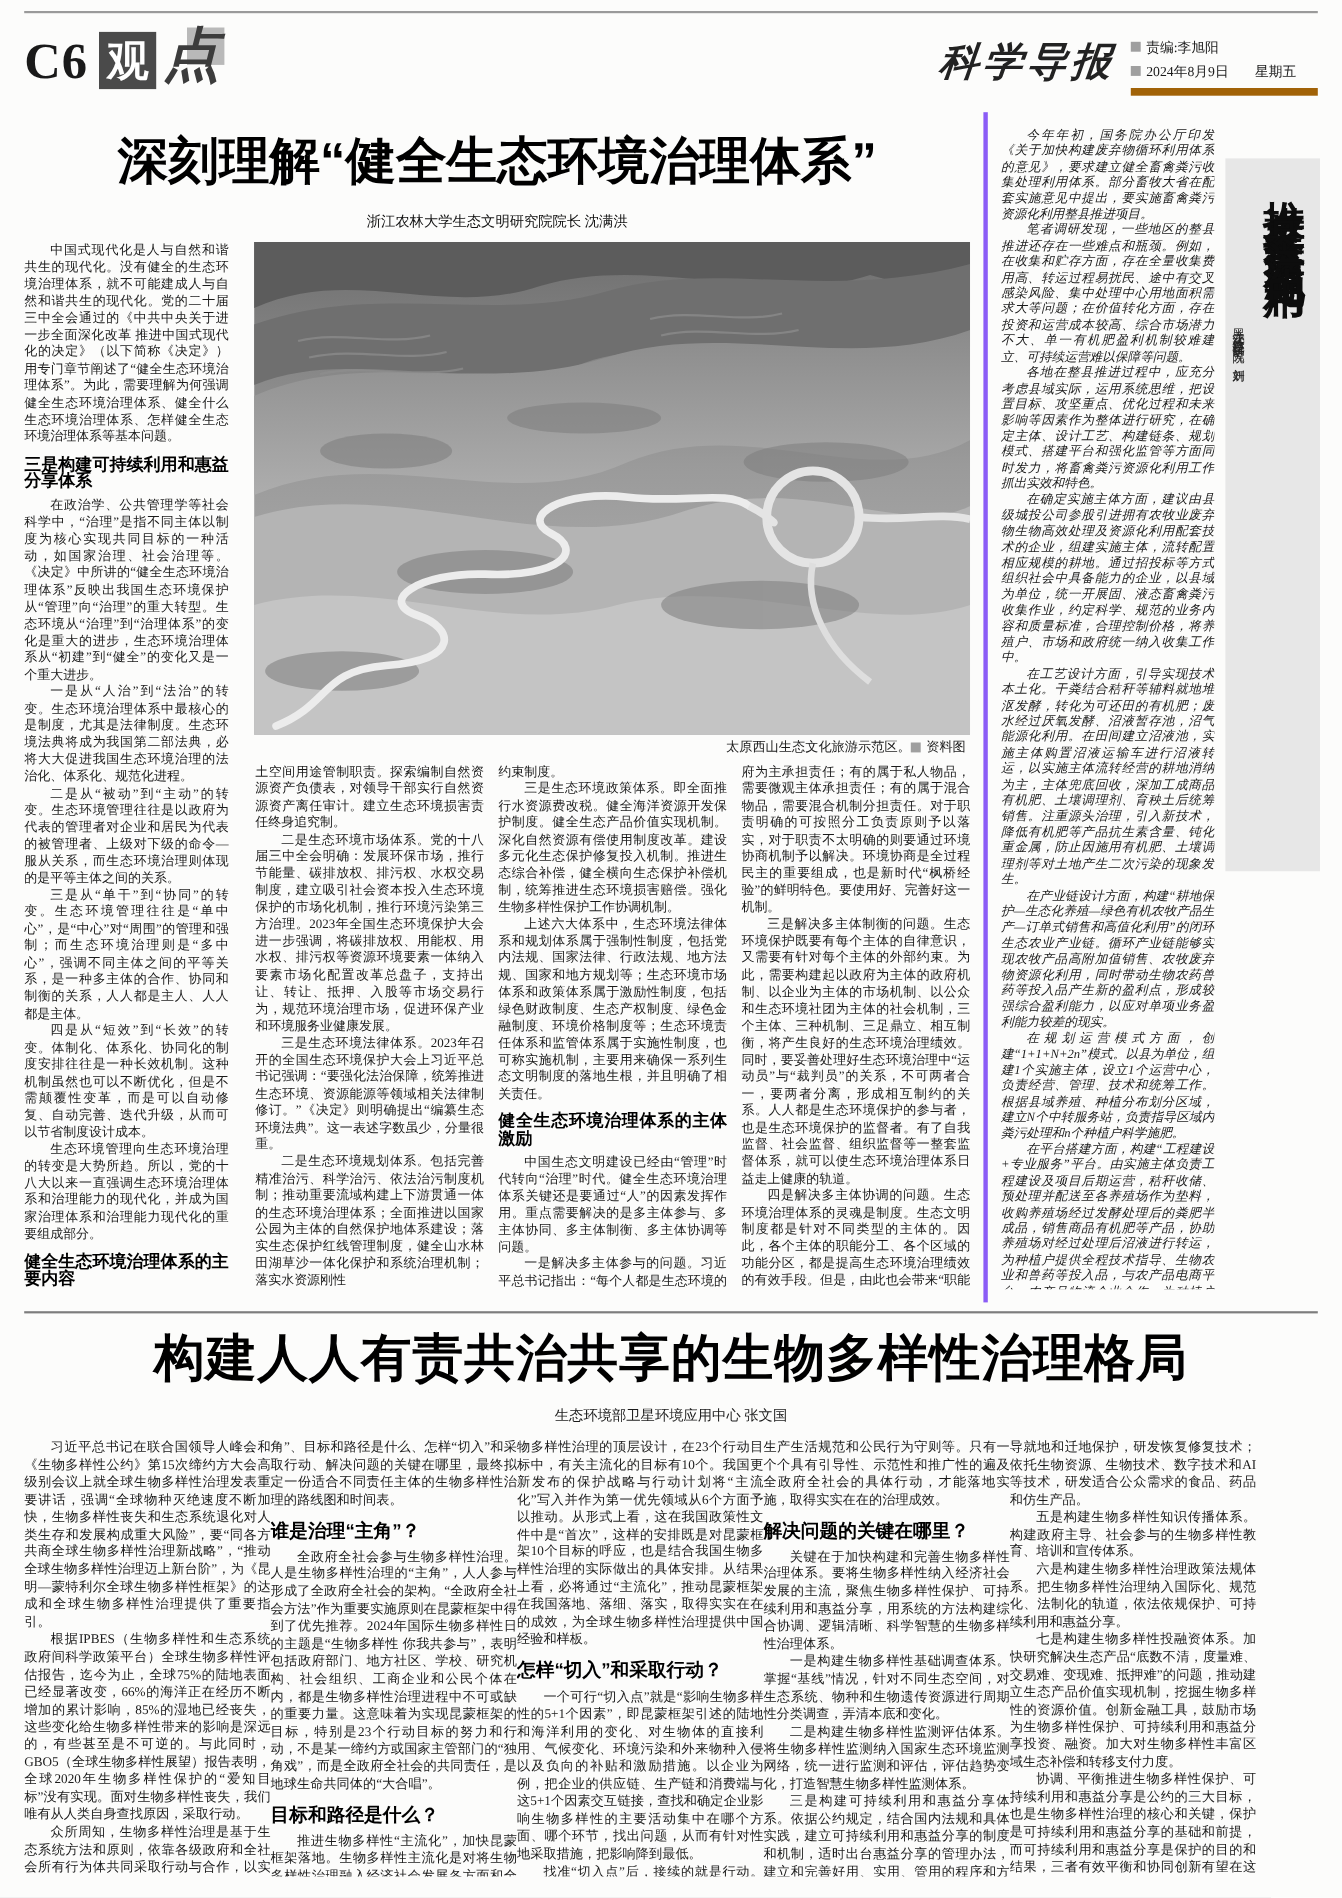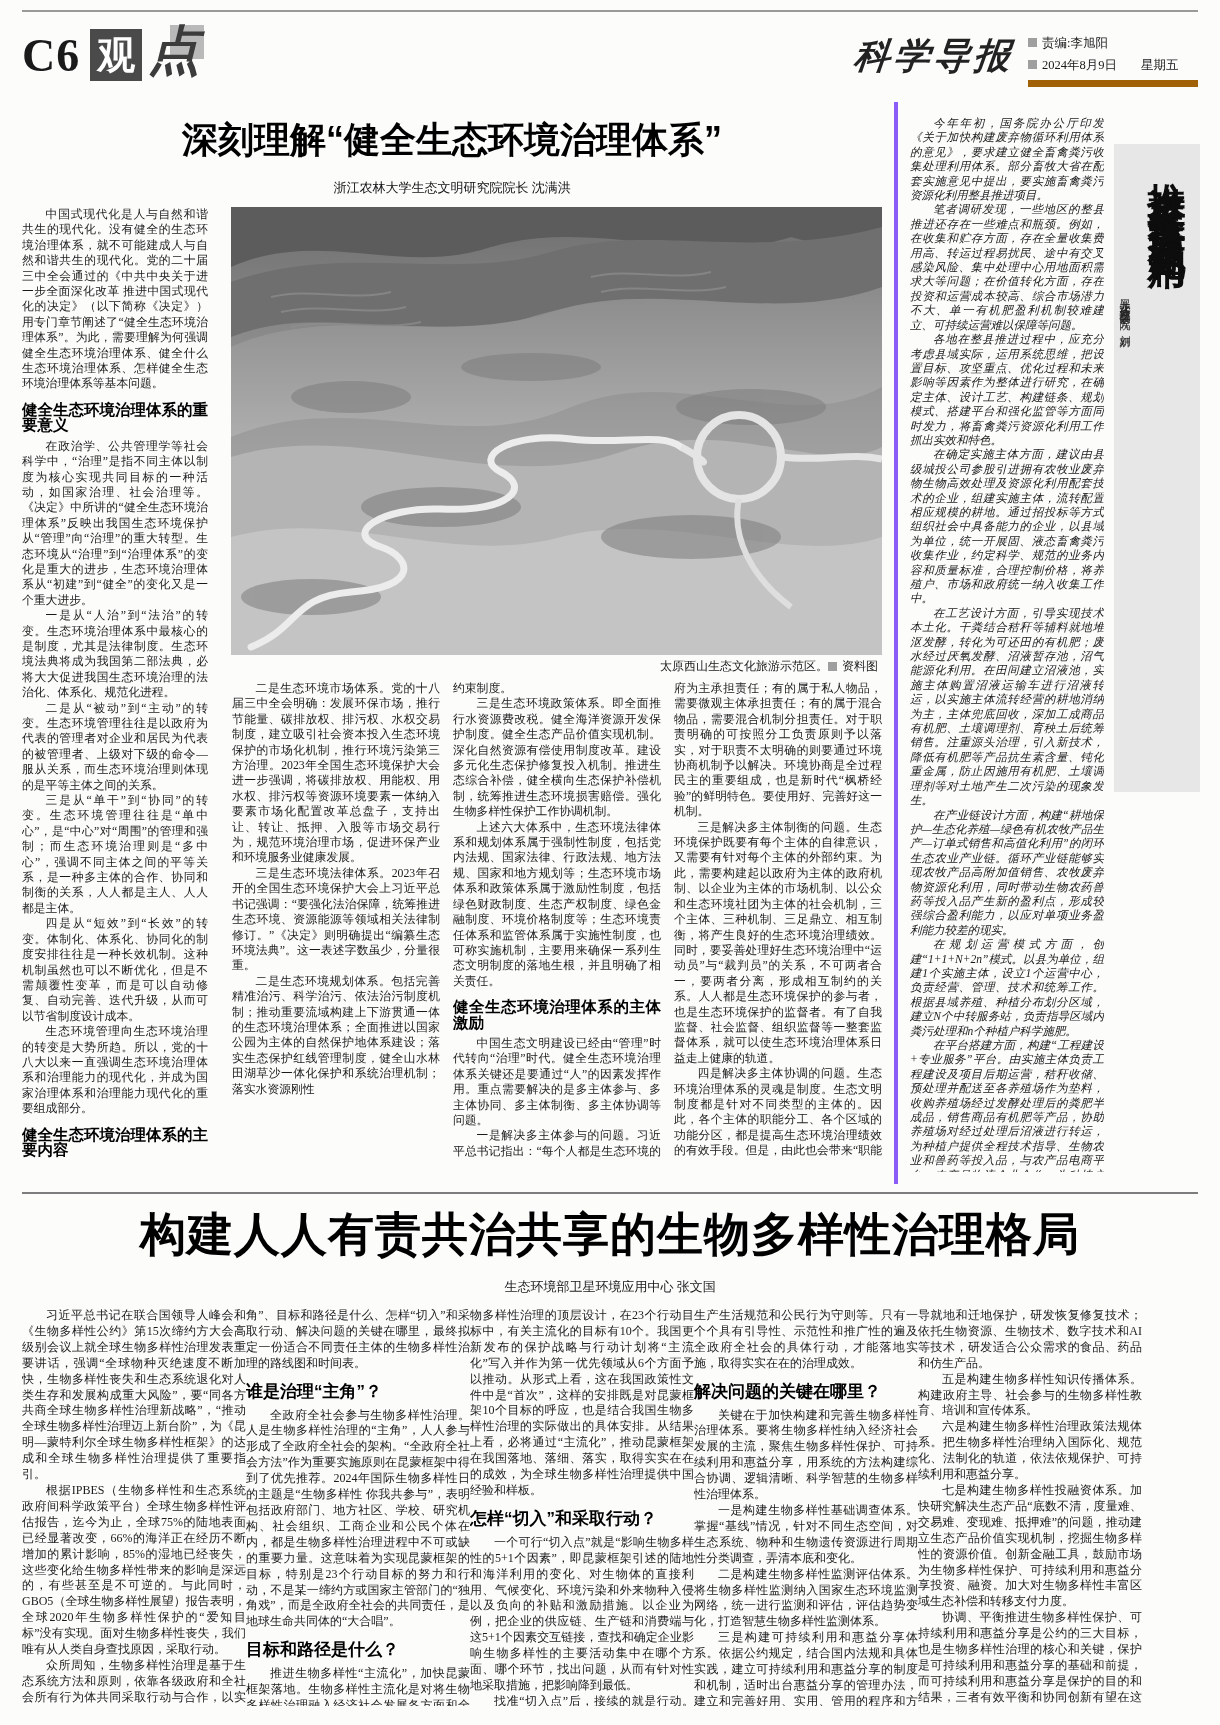--- a/index.html
+++ b/index.html
@@ -26,21 +26,21 @@
   .header-right { display:flex; align-items:flex-start; gap:14px; margin-top:8px; }
   .masthead { font-size:36px; font-weight:bold; font-style:italic; letter-spacing:4px;
     color:#222; transform:skewX(-6deg); font-family:"Liberation Serif",serif; }
   .issue-block { font-size:12.5px; line-height:22px; border-bottom:7px solid #a16207; padding-bottom:4px; min-width:170px; }
   .issue-line { display:flex; align-items:center; gap:5px; white-space:nowrap; }
   .sq { display:inline-block; width:9px; height:9px; background:#9f9f9f; }
   
   .main-row { display:flex; margin-top:10px; height:1082px; }
   .main-article { width:860px; }
   .main-headline { text-align:center; font-family:"Liberation Sans",sans-serif;
-    font-weight:900; font-size:36px; letter-spacing:0px; color:#000; margin-top:14px; white-space:nowrap; }
+    font-weight:900; font-size:46px; letter-spacing:0px; color:#000; margin-top:14px; white-space:nowrap; }
   .main-byline { text-align:center; font-size:13px; margin:14px 0 10px 0; color:#111; }
   .main-body { display:flex; gap:23px; height:952px; overflow:hidden; }
   .ncol { font-size:11.8px; line-height:15.4px; text-align:justify; overflow:hidden; }
   .col-1 { width:196px; height:100%; }
   .main-right { width:651px; display:flex; flex-direction:column;align-items:flex-end; }
   .photo-wrap { width:651px; }
   .photo-wrap svg { display:block; }
   .caption-row { display:flex; align-items:center; font-size:12px; height:22px; padding:2px 4px 2px 0; }
   .caption-text { margin-left:230px; }
   .caption-credit { margin-left:auto; display:flex; align-items:center; gap:5px; color:#222; }
@@ -113,21 +113,21 @@
 
   <div class="main-row">
 
     <div class="main-article">
       <h1 class="main-headline">深刻理解“健全生态环境治理体系”</h1>
       <div class="main-byline">浙江农林大学生态文明研究院院长 沈满洪</div>
 
       <div class="main-body">
         <div class="ncol col-1">
             <p>中国式现代化是人与自然和谐共生的现代化。没有健全的生态环境治理体系，就不可能建成人与自然和谐共生的现代化。党的二十届三中全会通过的《中共中央关于进一步全面深化改革 推进中国式现代化的决定》（以下简称《决定》）用专门章节阐述了“健全生态环境治理体系”。为此，需要理解为何强调健全生态环境治理体系、健全什么生态环境治理体系、怎样健全生态环境治理体系等基本问题。</p>
-            <h3 class="subhead">健全生态环境治理体系的重要意义</h3>
+            <h3 class="subhead">三是构建可持续利用和惠益分享体系</h3>
             <p>在政治学、公共管理学等社会科学中，“治理”是指不同主体以制度为核心实现共同目标的一种活动，如国家治理、社会治理等。《决定》中所讲的“健全生态环境治理体系”反映出我国生态环境保护从“管理”向“治理”的重大转型。生态环境从“治理”到“治理体系”的变化是重大的进步，生态环境治理体系从“初建”到“健全”的变化又是一个重大进步。</p>
             <p>一是从“人治”到“法治”的转变。生态环境治理体系中最核心的是制度，尤其是法律制度。生态环境法典将成为我国第二部法典，必将大大促进我国生态环境治理的法治化、体系化、规范化进程。</p>
             <p>二是从“被动”到“主动”的转变。生态环境管理往往是以政府为代表的管理者对企业和居民为代表的被管理者、上级对下级的命令—服从关系，而生态环境治理则体现的是平等主体之间的关系。</p>
             <p>三是从“单干”到“协同”的转变。生态环境管理往往是“单中心”，是“中心”对“周围”的管理和强制；而生态环境治理则是“多中心”，强调不同主体之间的平等关系，是一种多主体的合作、协同和制衡的关系，人人都是主人、人人都是主体。</p>
             <p>四是从“短效”到“长效”的转变。体制化、体系化、协同化的制度安排往往是一种长效机制。这种机制虽然也可以不断优化，但是不需颠覆性变革，而是可以自动修复、自动完善、迭代升级，从而可以节省制度设计成本。</p>
             <p>生态环境管理向生态环境治理的转变是大势所趋。所以，党的十八大以来一直强调生态环境治理体系和治理能力的现代化，并成为国家治理体系和治理能力现代化的重要组成部分。</p>
             <h3 class="subhead">健全生态环境治理体系的主要内容</h3>
             <p>《决定》阐述“健全生态环境治理体系”的第一句话就指出：“推进生态环境治理责任体系、监管体系、市场体系、法律法规政策体系建设。”据此，可以将生态环境治理体系细分为责任体系、监管体系、市场体系、法律体系、规划体系、政策体系等六大体系。生态环境责任体系、生态环境市场体系、生态环境法律体系都是以往已经做出明确规定，《决定》并未进一步强调或者只是少许笔墨的强调；《决定》重点强调了生态环境监管体系、生态环境规划体系、生态环境政策体系。</p>
           </div>
 
@@ -174,20 +174,21 @@
           </div>
           <div class="caption-row">
             <span class="caption-text">太原西山生态文化旅游示范区。</span>
             <span class="caption-credit">
               <span class="sq"></span>
               <span>资料图</span>
             </span>
           </div>
           <div class="below-photo">
             <div class="ncol col-b">
+                <p class="cont">土空间用途管制职责。探索编制自然资源资产负债表，对领导干部实行自然资源资产离任审计。建立生态环境损害责任终身追究制。</p>
                 <p>二是生态环境市场体系。党的十八届三中全会明确：发展环保市场，推行节能量、碳排放权、排污权、水权交易制度，建立吸引社会资本投入生态环境保护的市场化机制，推行环境污染第三方治理。2023年全国生态环境保护大会进一步强调，将碳排放权、用能权、用水权、排污权等资源环境要素一体纳入要素市场化配置改革总盘子，支持出让、转让、抵押、入股等市场交易行为，规范环境治理市场，促进环保产业和环境服务业健康发展。</p>
                 <p>三是生态环境法律体系。2023年召开的全国生态环境保护大会上习近平总书记强调：“要强化法治保障，统筹推进生态环境、资源能源等领域相关法律制修订。”《决定》则明确提出“编纂生态环境法典”。这一表述字数虽少，分量很重。</p>
                 <p>二是生态环境规划体系。包括完善精准治污、科学治污、依法治污制度机制；推动重要流域构建上下游贯通一体的生态环境治理体系；全面推进以国家公园为主体的自然保护地体系建设；落实生态保护红线管理制度，健全山水林田湖草沙一体化保护和系统治理机制；落实水资源刚性</p>
               </div>
             <div class="ncol col-b">
                 <p class="cont">约束制度。</p>
                 <p>三是生态环境政策体系。即全面推行水资源费改税。健全海洋资源开发保护制度。健全生态产品价值实现机制。深化自然资源有偿使用制度改革。建设多元化生态保护修复投入机制。推进生态综合补偿，健全横向生态保护补偿机制，统筹推进生态环境损害赔偿。强化生物多样性保护工作协调机制。</p>
                 <p>上述六大体系中，生态环境法律体系和规划体系属于强制性制度，包括党内法规、国家法律、行政法规、地方法规、国家和地方规划等；生态环境市场体系和政策体系属于激励性制度，包括绿色财政制度、生态产权制度、绿色金融制度、环境价格制度等；生态环境责任体系和监管体系属于实施性制度，也可称实施机制，主要用来确保一系列生态文明制度的落地生根，并且明确了相关责任。</p>
                 <h3 class="subhead">健全生态环境治理体系的主体激励</h3>
                 <p>中国生态文明建设已经由“管理”时代转向“治理”时代。健全生态环境治理体系关键还是要通过“人”的因素发挥作用。重点需要解决的是多主体参与、多主体协同、多主体制衡、多主体协调等问题。</p>

